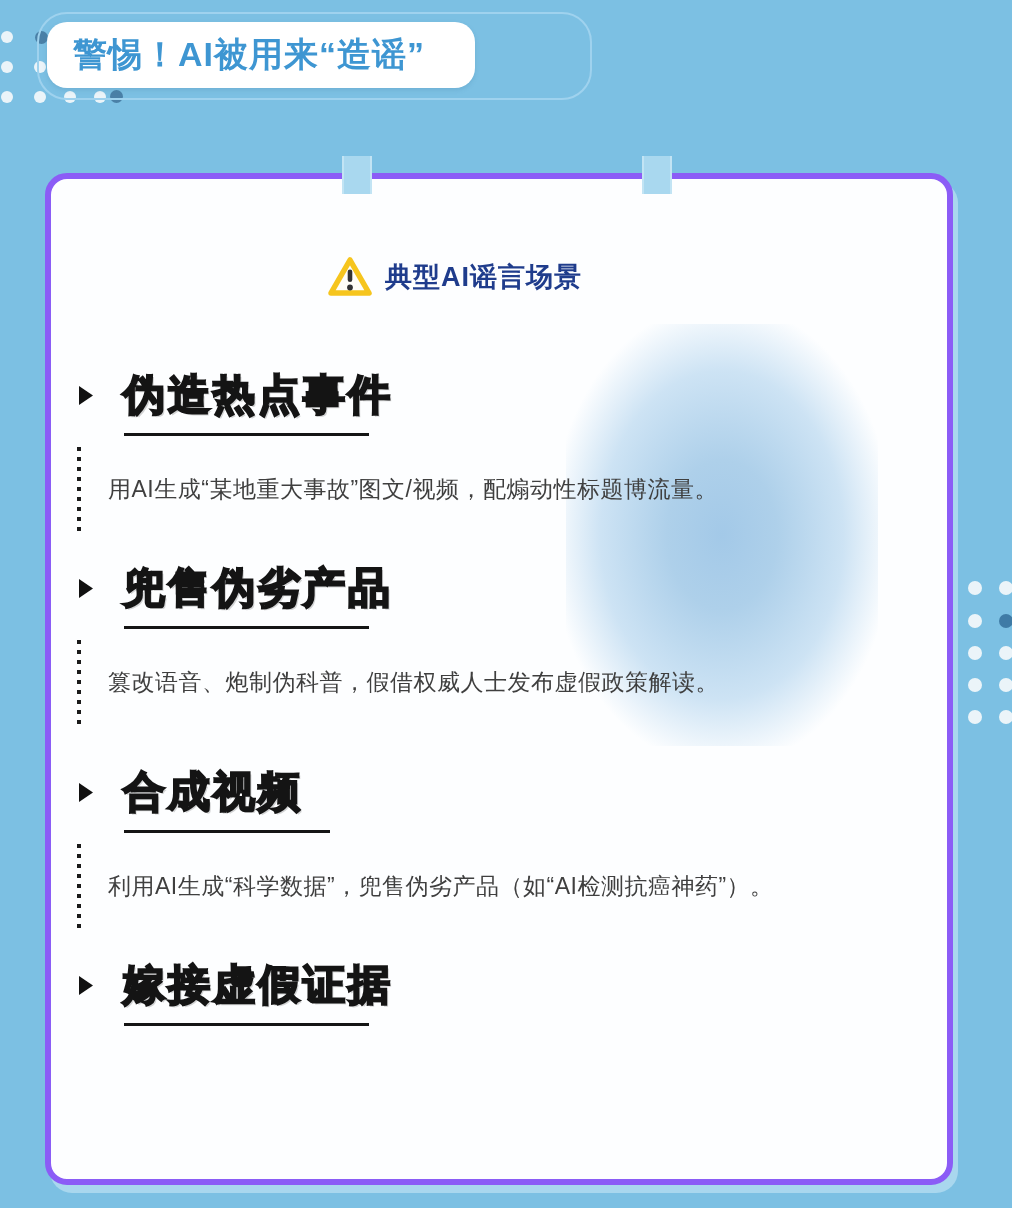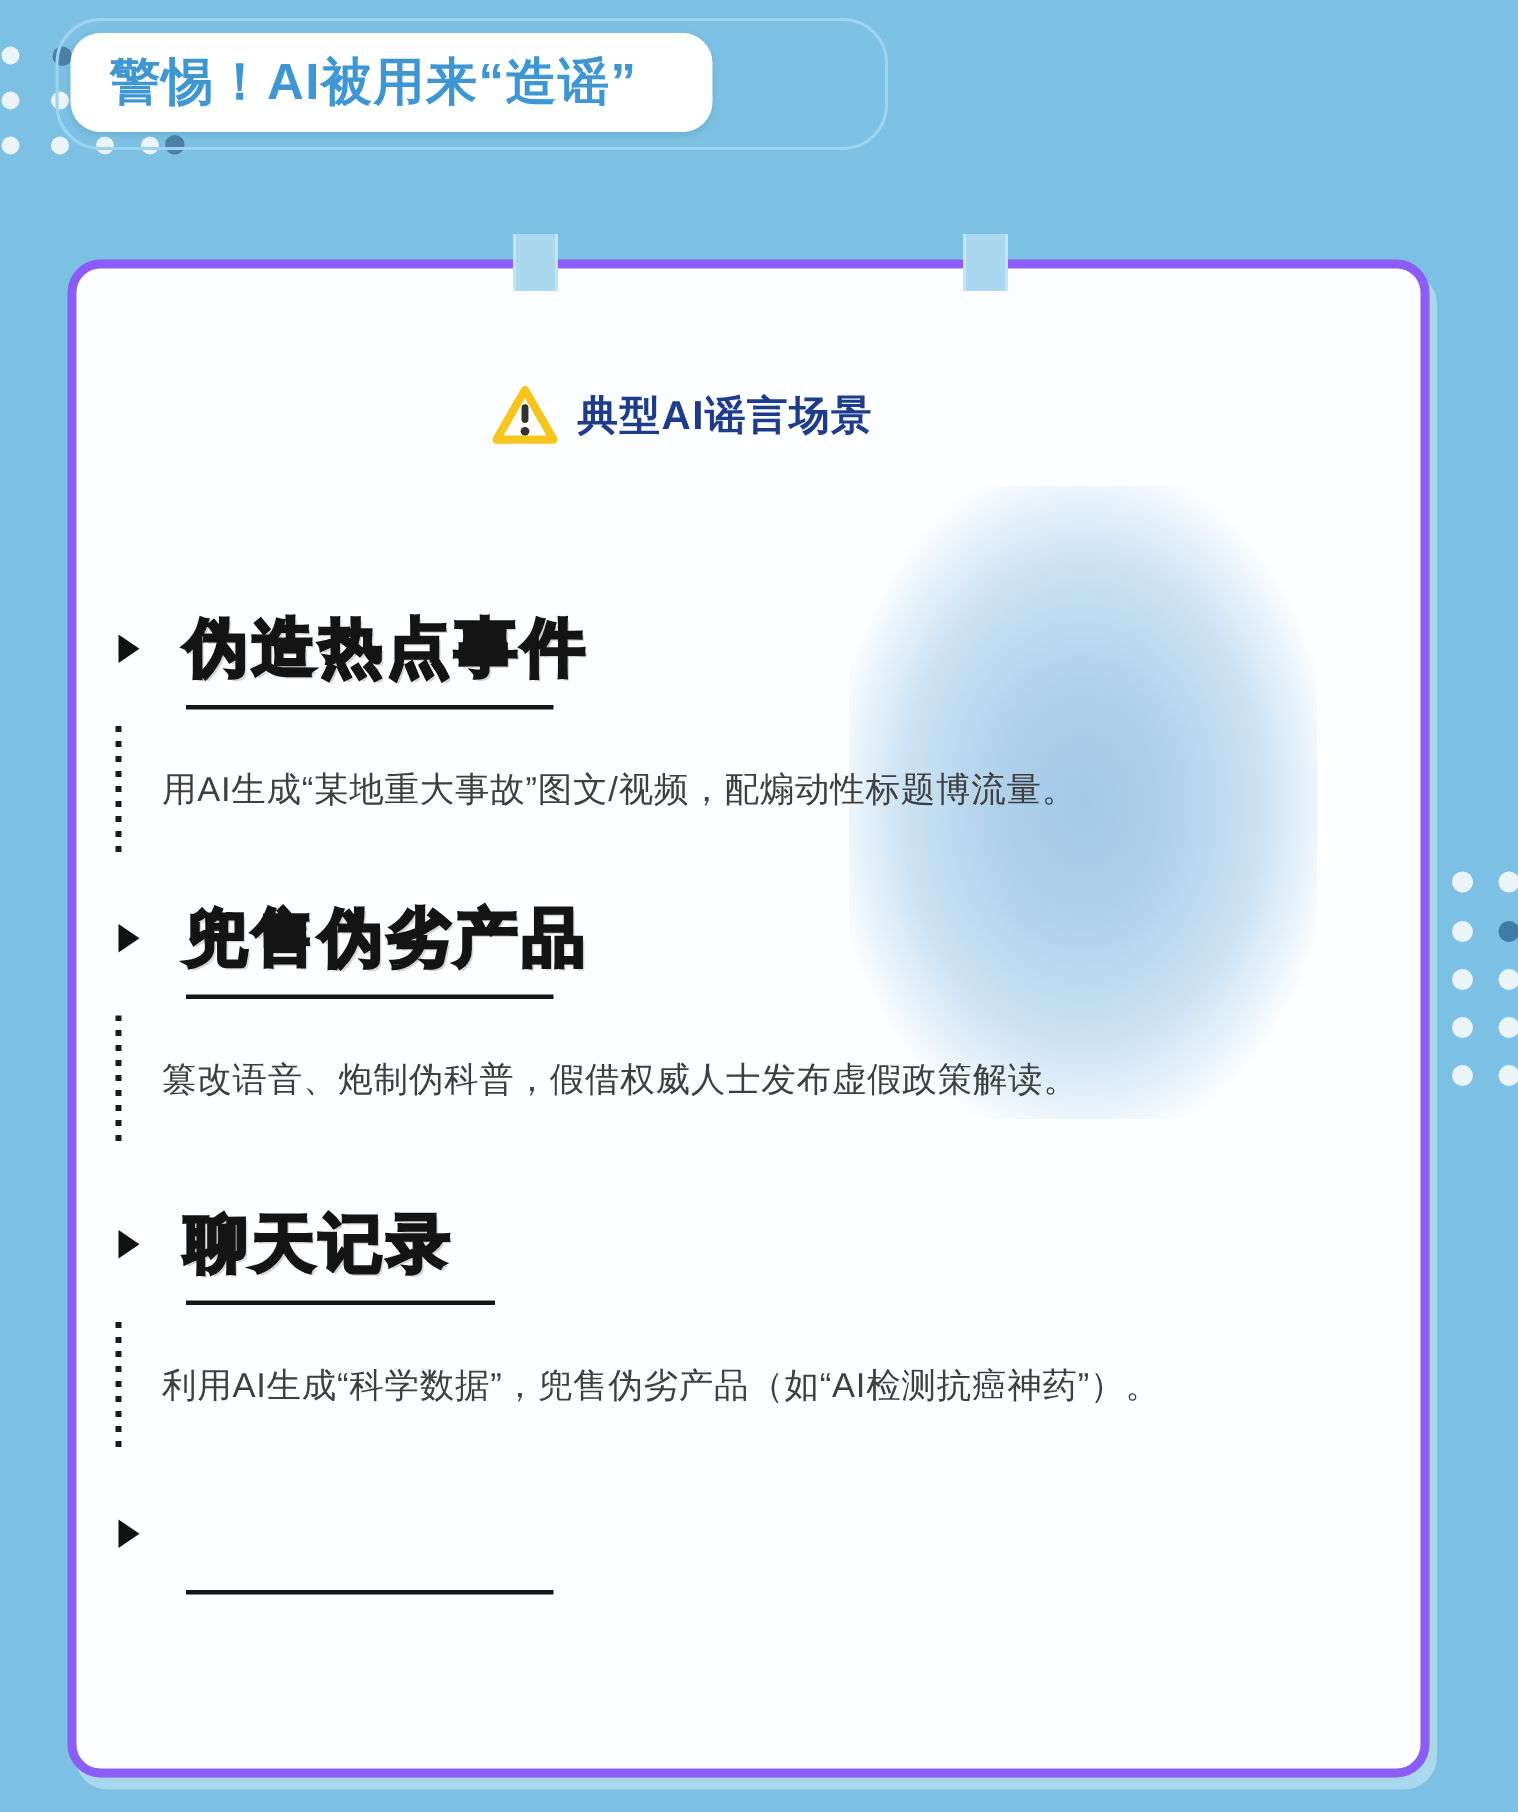--- a/index.html
+++ b/index.html
@@ -59,21 +59,21 @@
     position:relative; z-index:2;
     margin:75px 0 0 276px; height:46px;
     display:flex; align-items:center; gap:12px;
   }
   .card-header-title {
     font-size:27px; font-weight:bold; color:#1f3c8c; letter-spacing:1px;
   }
 
   
   .section { position:relative; z-index:2; margin-top:31px; }
-  .section.first { margin-top:108px; }
+  .section.first { margin-top:71px; }
   .section.gap-lg { margin-top:42px; }
   .section-head {
     display:flex; align-items:center; padding-left:27px; gap:29px; height:48px;
   }
   .bullet { flex:0 0 auto; display:flex; }
   .outline-heading {
     font-size:42px; font-weight:bold; color:#ffffff;
     -webkit-text-stroke:2.2px #141414;
     text-shadow:2px 2px 0 rgba(20,20,20,0.18);
     letter-spacing:3px; white-space:nowrap;
@@ -174,31 +174,32 @@
     </div>
   </div>
 
   <div class="section gap-lg">
     <div class="section-head">
       <span class="bullet">
         <svg width="16" height="21" viewBox="0 0 16 21">
             <path d="M1 1 L15 10.5 L1 20 Z" fill="#111111"></path>
           </svg>
       </span>
-      <span class="outline-heading">聊天记录</span>
+      <span class="outline-heading">合成视频</span>
     </div>
     <div class="head-underline short"></div>
     <div class="section-body">
       <span class="body-text">利用AI生成“科学数据”，兜售伪劣产品（如“AI检测抗癌神药”）。</span>
     </div>
   </div>
 
   <div class="section">
     <div class="section-head">
       <span class="bullet">
         <svg width="16" height="21" viewBox="0 0 16 21">
             <path d="M1 1 L15 10.5 L1 20 Z" fill="#111111"></path>
           </svg>
       </span>
+      <span class="outline-heading">嫁接虚假证据</span>
     </div>
     <div class="head-underline"></div>
   </div>
 </div>
 
 </body></html>

